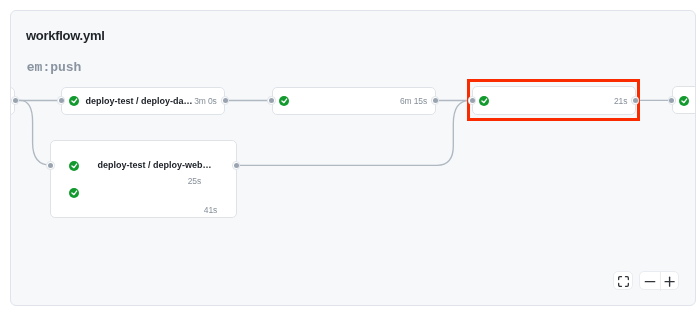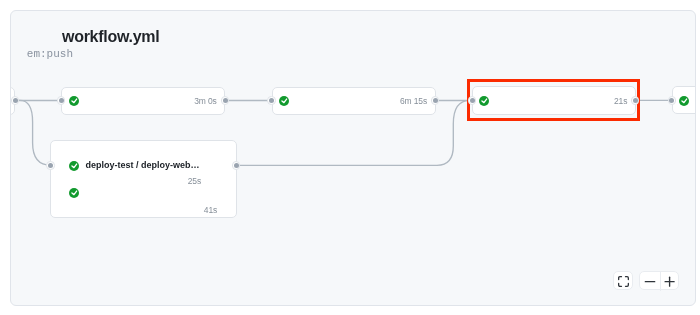--- a/index.html
+++ b/index.html
@@ -1,21 +1,21 @@
 <!DOCTYPE html>
 <html><head>
 <meta charset="utf-8">
 <style>
   html,body{margin:0;padding:0;}
   body{width:700px;height:315px;background:#ffffff;font-family:"Liberation Sans",sans-serif;overflow:hidden;}
   #root{position:relative;width:700px;height:315px;}
   .canvas{position:absolute;left:10px;top:10px;width:686px;height:296px;background:#f6f8fa;border:1px solid #e0e4ea;border-radius:6px;box-sizing:border-box;overflow:hidden;}
   .inner{position:absolute;left:-11px;top:-11px;width:700px;height:315px;}
-  .title{will-change:opacity;position:absolute;left:26px;top:27.5px;font-size:16px;letter-spacing:-0.28px;font-weight:bold;color:#1f2328;margin-left:36px;}
-  .sub{will-change:opacity;position:absolute;left:26.8px;top:48px;font-size:11px;color:#8a93a0;font-family:"Liberation Mono",monospace;}
+  .title{will-change:opacity;position:absolute;left:26px;top:27.5px;font-size:13px;letter-spacing:-0.28px;font-weight:bold;color:#1f2328;}
+  .sub{will-change:opacity;position:absolute;left:26.8px;top:60px;font-size:13px;color:#8a93a0;font-family:"Liberation Mono",monospace;font-weight:bold;}
   svg.edges{position:absolute;left:0;top:0;width:700px;height:315px;pointer-events:none;}
   .node{position:absolute;background:#fff;border:1px solid #dfe3e8;border-radius:5px;box-sizing:border-box;}
   .chk{width:10px;height:10px;flex:0 0 10px;display:block;}
   .label{will-change:opacity;font-size:9px;font-weight:bold;color:#1a1f25;white-space:nowrap;margin-left:6px;}
   .time{will-change:opacity;position:absolute;font-size:8.5px;letter-spacing:-0.15px;color:#868f99;white-space:nowrap;}
   .hl{position:absolute;border:3.5px solid #fb2b00;box-sizing:border-box;}
   .ctrl{position:absolute;background:#fff;border:1px solid #e9ecf0;border-radius:5px;box-sizing:border-box;}
   .handle{position:absolute;width:8.6px;height:8.6px;border-radius:50%;background:#fff;border:0.9px solid #dfe3e8;box-sizing:border-box;}
   .handle:after{content:"";position:absolute;left:0.85px;top:0.85px;width:5px;height:5px;border-radius:50%;background:#9aa4b0;}
 </style>
@@ -40,20 +40,21 @@
   </svg>
 
   <div class="node" style="left:-16px;top:86.5px;width:31px;height:28px;"></div>
   <div class="handle" style="left:10.70px;top:96.20px;"></div>
 
   <div class="node" style="left:61px;top:86.5px;width:164px;height:28px;"></div>
   <svg class="chk" style="position:absolute;left:68.8px;top:95.8px;" viewBox="0 0 16 16">
     <circle cx="8" cy="8" r="8" fill="#129a2e"></circle>
     <path d="M12.2 4.9 L7.9 10.6 L4.7 7.9" stroke="#fff" stroke-width="2.1" fill="none" stroke-linecap="round" stroke-linejoin="round"></path>
   </svg>
+  <div class="label" style="position:absolute;left:85.4px;top:95.5px;margin-left:0">deploy-test / deploy-da…</div>
   <div class="time" style="right:483.3px;top:96.3px;">3m 0s</div>
   <div class="handle" style="left:56.70px;top:96.20px;"></div>
   <div class="handle" style="left:220.70px;top:96.20px;"></div>
 
   <div class="node" style="left:271.5px;top:86.5px;width:164px;height:28px;"></div>
   <svg class="chk" style="position:absolute;left:279.3px;top:95.8px;" viewBox="0 0 16 16">
     <circle cx="8" cy="8" r="8" fill="#129a2e"></circle>
     <path d="M12.2 4.9 L7.9 10.6 L4.7 7.9" stroke="#fff" stroke-width="2.1" fill="none" stroke-linecap="round" stroke-linejoin="round"></path>
   </svg>
   <div class="time" style="right:273px;top:96.3px;">6m 15s</div>
@@ -68,21 +69,21 @@
   </svg>
   <div class="time" style="right:72.7px;top:96.3px;">21s</div>
   <div class="handle" style="left:467.70px;top:96.20px;"></div>
   <div class="handle" style="left:630.70px;top:96.20px;"></div>
 
   <div class="node" style="left:50.3px;top:140.2px;width:186.3px;height:78.3px;"></div>
   <svg class="chk" style="position:absolute;left:68.8px;top:160.6px;" viewBox="0 0 16 16">
     <circle cx="8" cy="8" r="8" fill="#129a2e"></circle>
     <path d="M12.2 4.9 L7.9 10.6 L4.7 7.9" stroke="#fff" stroke-width="2.1" fill="none" stroke-linecap="round" stroke-linejoin="round"></path>
   </svg>
-  <div class="label" style="position:absolute;left:85.4px;top:160.4px;margin-left:0">deploy-test / deploy-web…</div>
+  <div class="label" style="position:absolute;left:85.4px;top:160.4px;margin-left:12px">deploy-test / deploy-web…</div>
   <div class="time" style="right:499px;top:161.3px;margin-top:15px;">25s</div>
   <svg class="chk" style="position:absolute;left:68.8px;top:188.1px;" viewBox="0 0 16 16">
     <circle cx="8" cy="8" r="8" fill="#129a2e"></circle>
     <path d="M12.2 4.9 L7.9 10.6 L4.7 7.9" stroke="#fff" stroke-width="2.1" fill="none" stroke-linecap="round" stroke-linejoin="round"></path>
   </svg>
   <div class="time" style="right:482.9px;top:205px;">41s</div>
   <div class="handle" style="left:46.00px;top:161.00px;"></div>
   <div class="handle" style="left:231.70px;top:161.00px;"></div>
 
   <div class="node" style="left:671.6px;top:86px;width:50px;height:28.3px;"></div>

